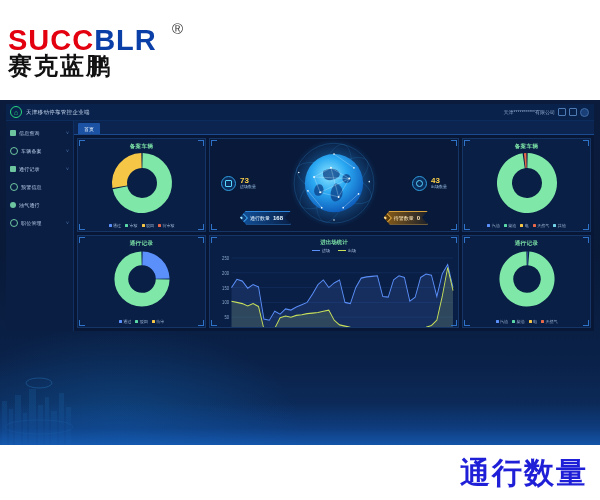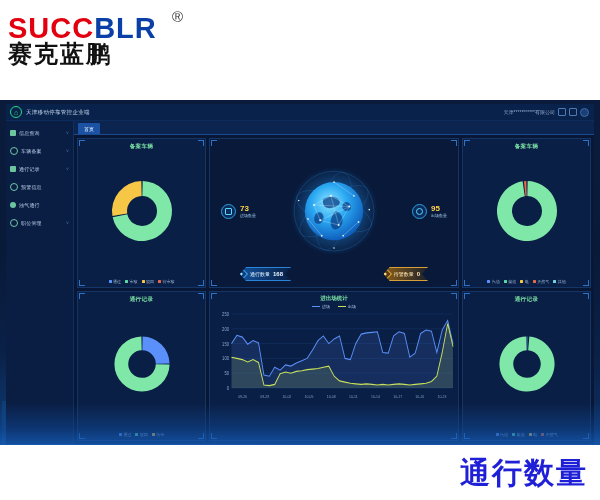--- a/index.html
+++ b/index.html
@@ -4,21 +4,21 @@
 <style>
   html,body{margin:0;padding:0;}
   body{
     width:600px;height:500px;overflow:hidden;
     background:#ffffff;
     font-family:"Liberation Sans","DejaVu Sans",sans-serif;
     position:relative;
   }
   
   #brand{
-    position:absolute;left:0;top:4px;width:600px;height:114px;background:#ffffff;
+    position:absolute;left:0;top:16px;width:600px;height:114px;background:#ffffff;
   }
   #brand-en{
     position:absolute;left:8px;top:8px;
     font-size:29px;font-weight:bold;letter-spacing:1px;
     font-family:"Liberation Sans",sans-serif;
     white-space:nowrap;
   }
   #brand-en .red{color:#e3000f;}
   #brand-en .blue{color:#0b3fa8;}
   #brand-reg{
@@ -36,21 +36,21 @@
       radial-gradient(ellipse 260px 150px at 120px 330px, rgba(20,110,190,.38), rgba(0,0,0,0) 70%),
       linear-gradient(180deg,#0a1b3c 0%,#091a39 45%,#0a2148 75%,#0d3166 100%);
     overflow:hidden;
   }
   
   #skyline{
     position:absolute;left:0;bottom:0;width:78px;height:120px;opacity:.5;
   }
   
   #app{
-    position:absolute;left:6px;top:4px;width:588px;height:340px;
+    position:absolute;left:6px;top:4px;width:588px;height:227px;
     background:#081a3a;
     display:flex;flex-direction:column;
   }
   #topbar{
     height:16px;background:#09224b;
     display:flex;align-items:center;justify-content:space-between;
     border-bottom:1px solid #0d2c5e;
   }
   #topbar-left{display:flex;align-items:center;gap:4px;padding-left:4px;}
   .logo-dot{
@@ -389,21 +389,21 @@
                 <span class="stat-num">73</span>
                 <span class="stat-lab">进场数量</span>
               </div>
             </div>
 
             <div class="stat right">
               <div class="stat-ring">
                   <i class="core circ"></i>
                 </div>
               <div class="stat-txt">
-                <span class="stat-num">95</span>
+                <span class="stat-num">43</span>
                 <span class="stat-lab">出场数量</span>
               </div>
             </div>
 
             <div class="pill blue">
               <span class="gem">
                   <i></i>
                 </span>
               <span>通行数量</span>
               <span class="val">168</span>

